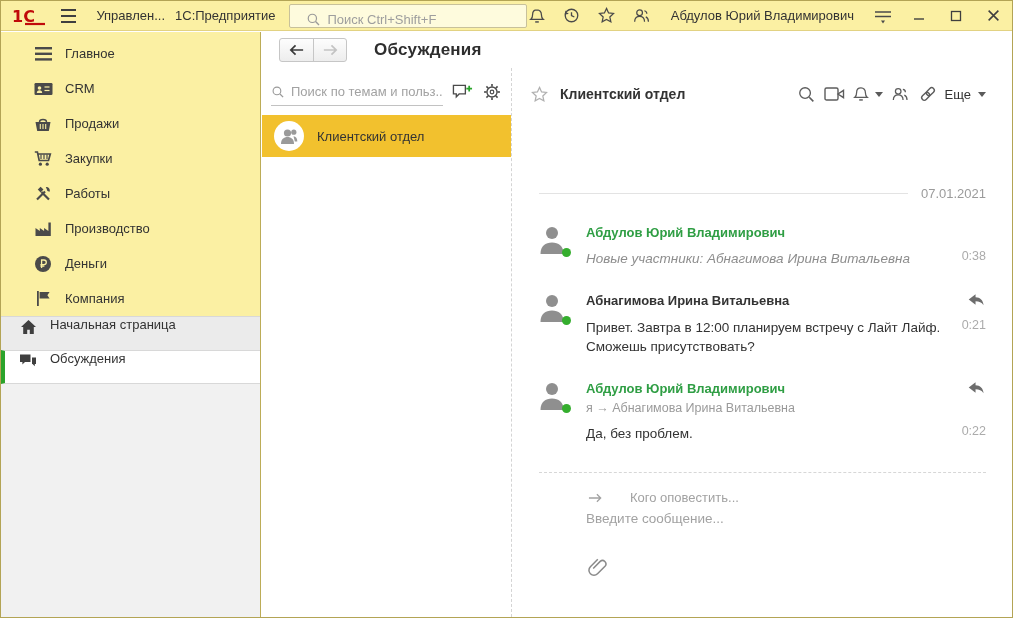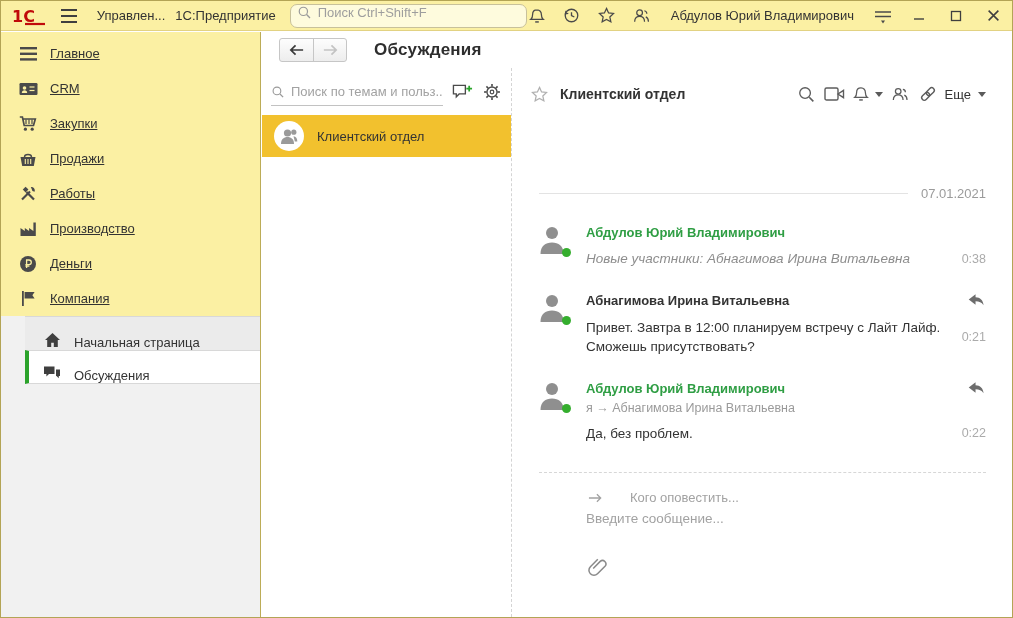--- a/index.html
+++ b/index.html
@@ -10,35 +10,35 @@
 
   
   .topbar { position:absolute; top:0; left:0; right:0; height:30px; background:#fbf0a3;
             border-bottom:1px solid #e2d282; display:flex; align-items:center; padding:0 8px 0 10px; }
   .logo-1c { width:38px; height:22px; flex:0 0 auto; }
   .hamburger-icon { margin-left:12px; width:20px; height:14px; display:flex; flex-direction:column; justify-content:space-between; cursor:pointer; }
   .hamburger-icon i { display:block; height:2px; background:#3f3f3f; }
   .app-title { margin-left:20px; color:#333; white-space:nowrap; }
   .app-title .prod { margin-left:10px; }
   .topbar-search { margin-left:14px; width:298px; height:24px; background:#fefbdd; border:1px solid #c8c19a;
-                   border-radius:7px; display:flex; align-items:flex-start; padding:0 6px; }
+                   border-radius:2px; display:flex; align-items:flex-end; padding:0 16px; }
   .topbar-search input { flex:1; border:none; outline:none; background:transparent; font:inherit; color:#444; margin-left:6px; }
   .topbar-search input::placeholder { color:#9e9e9e; }
   .tb-right { margin-left:auto; display:flex; align-items:center; gap:15px; }
   .tb-ic { width:20px; height:20px; display:flex; align-items:center; justify-content:center; cursor:pointer; }
   .user-name { margin:0 4px; white-space:nowrap; }
   .win-btn { width:22px; height:20px; display:flex; align-items:center; justify-content:center; cursor:pointer; }
 
   
   .sidebar { position:absolute; top:31px; left:0; bottom:0; width:260px; background:#f1f1f1; border-right:1px solid #bcac57; }
   .side-menu { background:#fbf0a3; padding-top:4px; }
-  .side-item { height:35px; display:flex; align-items:center; padding-left:17px; cursor:pointer;text-decoration:underline; }
+  .side-item { height:35px; display:flex; align-items:center; padding-left:32px; cursor:pointer; }
   .side-item .ic { width:20px; height:20px; flex:0 0 auto; display:flex; align-items:center; justify-content:center; }
   .side-item .lbl { margin-left:12px; color:#333; }
-  .side-tab { height:34px; display:flex; align-items:flex-end; padding-left:17px; cursor:pointer; border-top:1px solid #d8d8d8;margin-left:24px; }
+  .side-tab { height:34px; display:flex; align-items:flex-start; padding-left:17px; cursor:pointer; border-top:1px solid #d8d8d8; }
   .side-tab .ic { width:20px; height:20px; display:flex; align-items:center; justify-content:center; }
   .side-tab .lbl { margin-left:12px; }
   .tab-home { background:#ebebeb; }
   .tab-discussions { background:#fff; border-bottom:1px solid #d8d8d8; border-left:4px solid #2ba32b; padding-left:13px; }
 
   
   .main { position:absolute; top:31px; left:261px; right:0; bottom:0; background:#fff; }
   .toolbar { height:36px; display:flex; align-items:center; padding-left:17px; }
   .nav-group { display:flex; border:1px solid #c6c6c6; border-radius:3px; overflow:hidden; background:linear-gradient(#fdfdfd,#ededed); }
   .nav-btn { width:33px; height:22px; display:flex; align-items:center; justify-content:center; cursor:pointer; }
@@ -76,21 +76,21 @@
   .message { display:flex; margin-top:24px; }
   .msg-avatar { position:relative; width:30px; height:34px; flex:0 0 auto; }
   .status-dot { position:absolute; right:-2px; bottom:2px; width:9px; height:9px; border-radius:50%; background:#35ae2e; }
   .msg-main { flex:1; margin-left:17px; min-width:0; }
   .msg-head { display:flex; align-items:flex-start; }
   .author { font-weight:bold; font-size:13px; }
   .author.green { color:#2f9e44; }
   .author.dark { color:#333; }
   .reply-ic { margin-left:auto; width:20px; height:16px; cursor:pointer; }
   .msg-sub { margin-top:4px; color:#9a9a9a; font-size:12.5px; }
-  .msg-body-row { display:flex; margin-top:9px;align-items:center; }
+  .msg-body-row { display:flex; margin-top:9px; }
   .msg-text { max-width:368px; color:#333; font-size:13.5px; line-height:1.45; }
   .msg-text.note { font-style:italic; color:#8d8d8d; }
   .msg-time { margin-left:auto; color:#ababab; font-size:12.5px; padding-left:12px; }
 
   .compose-sep { margin-top:29px; border-top:1px dashed #d7d7d7; }
   .notify-row { margin-top:17px; padding-left:49px; display:flex; align-items:center; color:#9e9e9e;gap:16px; }
   .notify-row input { border:none; outline:none; background:transparent; font:inherit; width:260px; margin-left:11px; }
   .notify-row input::placeholder { color:#a2a2a2; }
   .msg-input-row { margin-top:6px; padding-left:47px; }
   .msg-input-row input { border:none; outline:none; background:transparent; font:inherit; width:90%; }
@@ -199,43 +199,43 @@
               <path d="M2.8 12 c0-2 1.2-2.8 2.7-2.8 s2.7 0.8 2.7 2.8 z" fill="#fbf0a3"></path>
               <line x1="10.5" y1="6" x2="15.5" y2="6" stroke="#fbf0a3" stroke-width="1.2"></line>
               <line x1="10.5" y1="9.5" x2="15.5" y2="9.5" stroke="#fbf0a3" stroke-width="1.2"></line>
             </svg>
         </span>
         <span class="lbl">CRM</span>
       </div>
 
       <div class="side-item">
         <span class="ic">
+          <svg width="18" height="17" viewBox="0 0 18 17">
+              <path d="M5.5 7 c0-3.4 7-3.4 7 0" fill="none" stroke="#4a4a4a" stroke-width="1.4"></path>
+              <path d="M1.5 7 h15 l-1.7 9 H3.2 z" fill="#4a4a4a"></path>
+              <line x1="6.3" y1="9" x2="6.3" y2="14" stroke="#fbf0a3" stroke-width="1.1"></line>
+              <line x1="9" y1="9" x2="9" y2="14" stroke="#fbf0a3" stroke-width="1.1"></line>
+              <line x1="11.7" y1="9" x2="11.7" y2="14" stroke="#fbf0a3" stroke-width="1.1"></line>
+            </svg>
+        </span>
+        <span class="lbl">Продажи</span>
+      </div>
+
+      <div class="side-item">
+        <span class="ic">
           <svg width="19" height="17" viewBox="0 0 19 17">
               <path d="M0.8 2 h2.6 l1.8 8.5 h9.3 l1.8 -6.5 H4.3" fill="none" stroke="#4a4a4a" stroke-width="1.7"></path>
               <circle cx="6.4" cy="14.2" r="1.6" fill="#4a4a4a"></circle>
               <circle cx="13.2" cy="14.2" r="1.6" fill="#4a4a4a"></circle>
               <line x1="7" y1="4.6" x2="7" y2="9" stroke="#4a4a4a" stroke-width="1.2"></line>
               <line x1="10" y1="4.6" x2="10" y2="9" stroke="#4a4a4a" stroke-width="1.2"></line>
               <line x1="13" y1="4.6" x2="13" y2="9" stroke="#4a4a4a" stroke-width="1.2"></line>
             </svg>
         </span>
         <span class="lbl">Закупки</span>
-      </div>
-
-      <div class="side-item">
-        <span class="ic">
-          <svg width="18" height="17" viewBox="0 0 18 17">
-              <path d="M5.5 7 c0-3.4 7-3.4 7 0" fill="none" stroke="#4a4a4a" stroke-width="1.4"></path>
-              <path d="M1.5 7 h15 l-1.7 9 H3.2 z" fill="#4a4a4a"></path>
-              <line x1="6.3" y1="9" x2="6.3" y2="14" stroke="#fbf0a3" stroke-width="1.1"></line>
-              <line x1="9" y1="9" x2="9" y2="14" stroke="#fbf0a3" stroke-width="1.1"></line>
-              <line x1="11.7" y1="9" x2="11.7" y2="14" stroke="#fbf0a3" stroke-width="1.1"></line>
-            </svg>
-        </span>
-        <span class="lbl">Продажи</span>
       </div>
 
       <div class="side-item">
         <span class="ic">
           <svg width="18" height="17" viewBox="0 0 18 17">
               <path d="M3 14.5 L11 6.5" stroke="#4a4a4a" stroke-width="2.2"></path>
               <path d="M11.8 2.2 a3.4 3.4 0 0 1 3.8 4.6 l-2.2 -0.8 -0.8 -2.2 z" fill="#4a4a4a"></path>
               <path d="M15 14.5 L7.5 7" stroke="#4a4a4a" stroke-width="2.2"></path>
               <rect x="4.6" y="2.6" width="4" height="4" transform="rotate(45 6.6 4.6)" fill="#4a4a4a"></rect>
             </svg>

